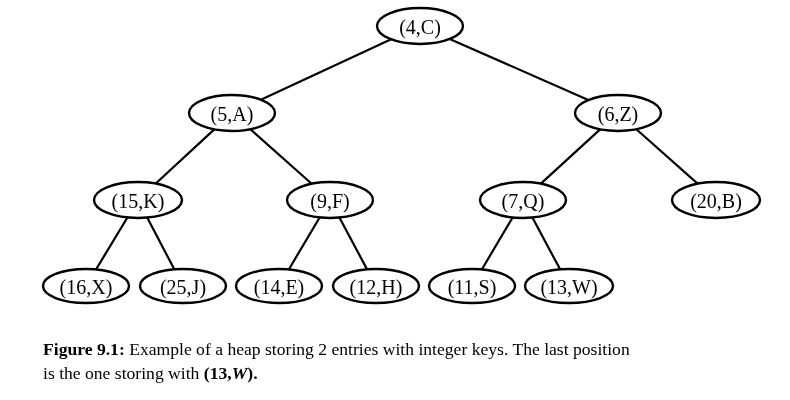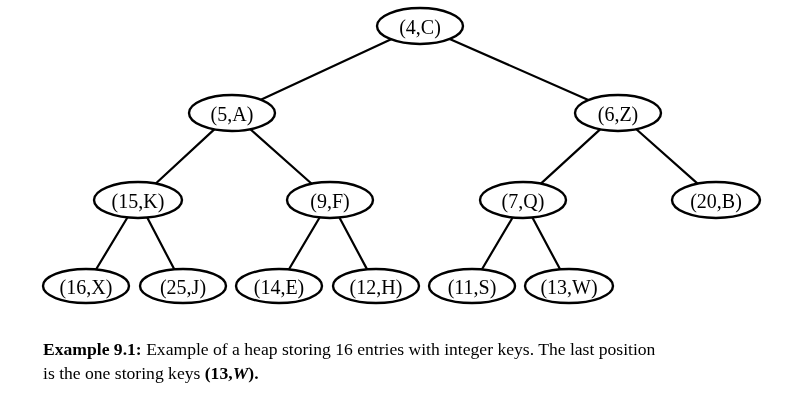--- a/index.html
+++ b/index.html
@@ -137,21 +137,21 @@
           <text x="472" y="287" class="node-label">(11,S)</text>
         </g>
         <g>
           <ellipse cx="569" cy="286" rx="44" ry="17" class="node-ellipse" stroke="#000000" fill="#ffffff"></ellipse>
           <text x="569" y="287" class="node-label">(13,W)</text>
         </g>
       </g>
   </svg>
 
   <div id="caption">
-    <span class="cap-label">Example 9.1:</span>
-    <span>Example of a heap storing 16 entries with integer keys. The last position</span>
+    <span class="cap-label">Figure 9.1:</span>
+    <span>Example of a heap storing 2 entries with integer keys. The last position</span>
     <span class="cap-line2">
-      <span>is the one storing keys</span>
+      <span>is the one storing with</span>
       <span class="cap-math"><span>(13,</span><span class="mv">W</span><span>).</span></span>
     </span>
   </div>
 
 </div>
 
 </body></html>

